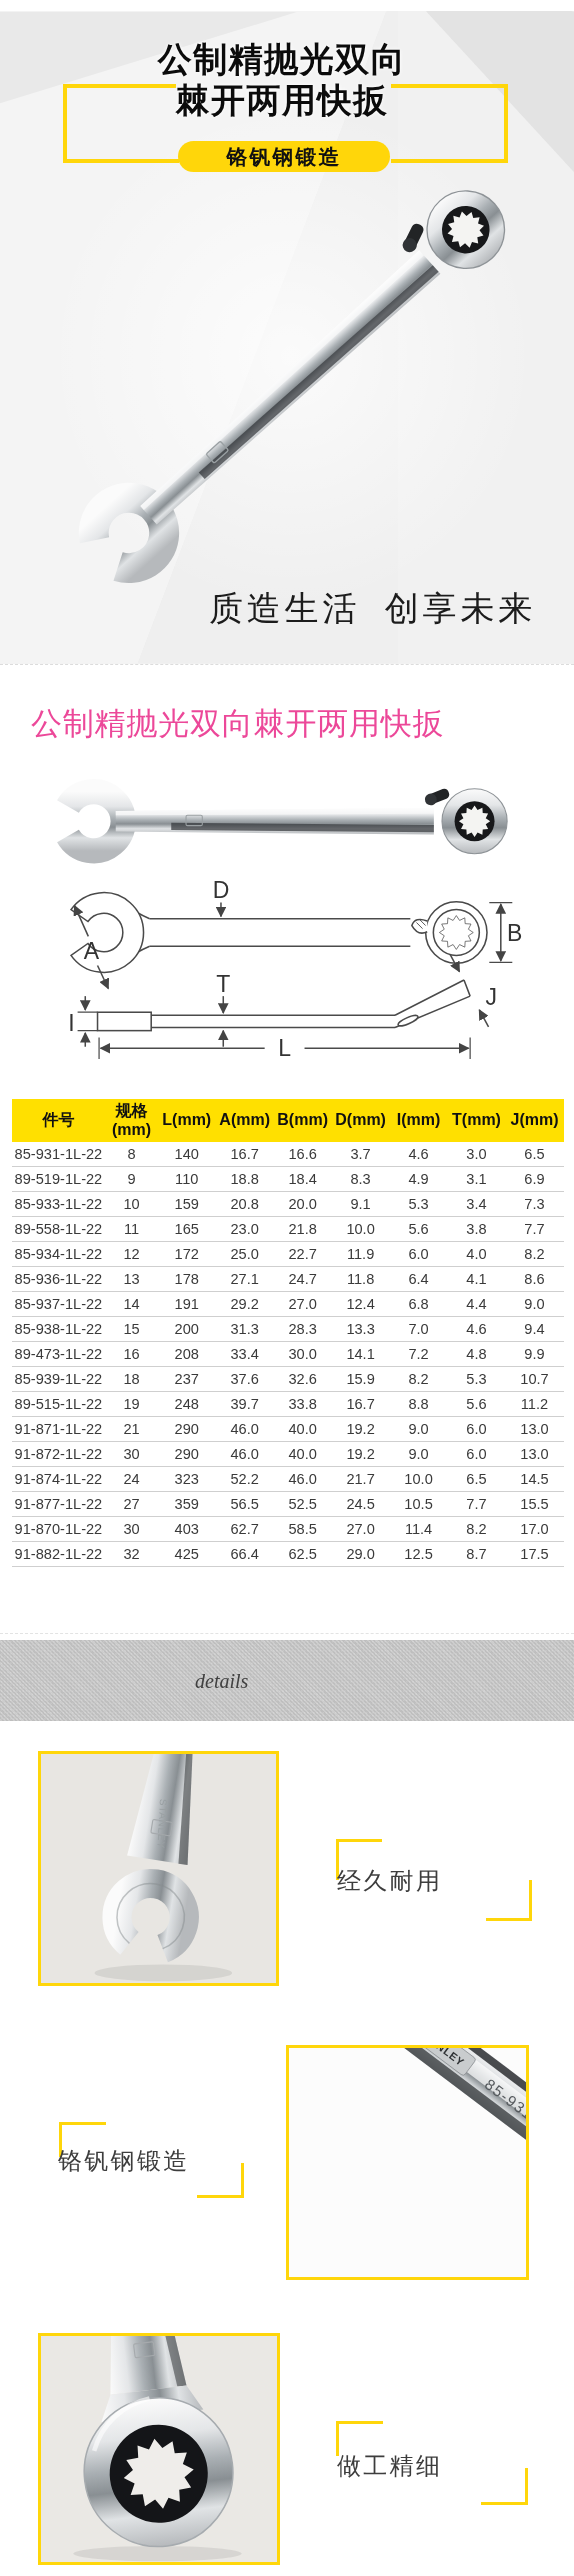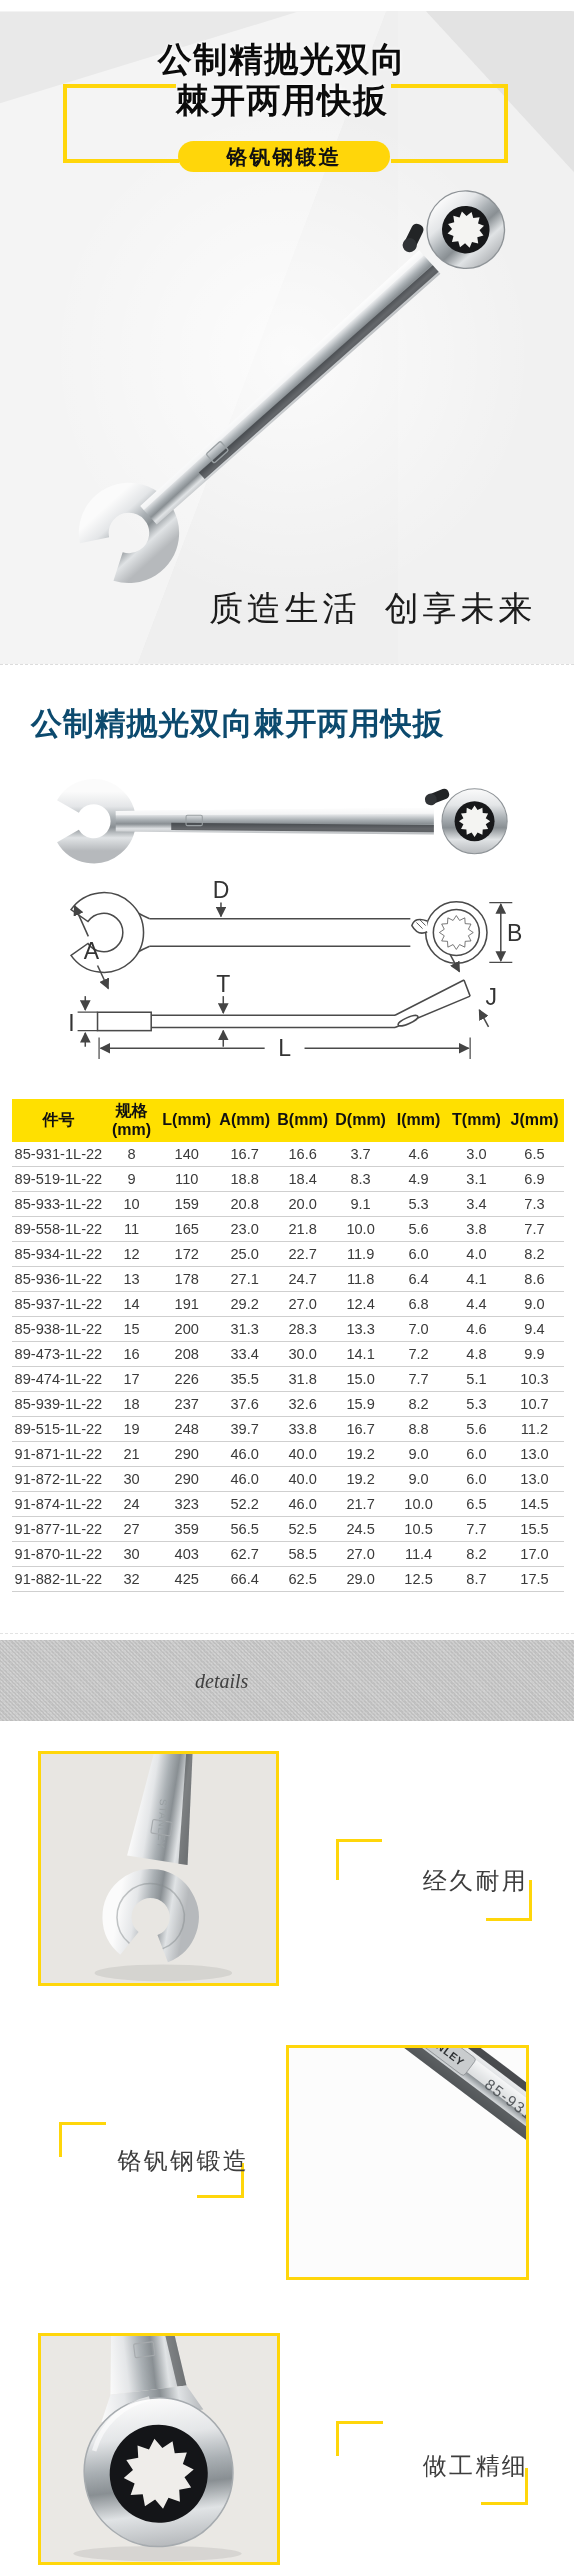--- a/index.html
+++ b/index.html
@@ -12,41 +12,41 @@
     font-size:34px;line-height:41px;font-weight:800;color:#0b0b0b;letter-spacing:1.5px;
     text-shadow:0 0 4.6px rgba(255,255,255,.95),0 0 1.5px rgba(255,255,255,.9);}
   .frame-seg{background:var(--accent);}
   #badge{left:178px;top:130px;width:212px;height:31px;border-radius:16px;
     background:var(--accent);display:flex;align-items:center;justify-content:center;
     font-size:20.7px;font-weight:700;color:#111;letter-spacing:2.3px;}
   #slogan{top:575px;right:38px;font-family:"Liberation Serif",serif;
     font-size:34px;color:#1c1c1c;letter-spacing:3.8px;white-space:pre;}
   .dashed{left:0;width:574px;border-top:1.5px dashed #dcdcdc;height:0;}
   
-  #spec-title{left:31px;top:692px;font-size:31px;font-weight:700;color:#0c4a6e;letter-spacing:0.8px;}
+  #spec-title{left:31px;top:692px;font-size:31px;font-weight:400;color:#ec4899;letter-spacing:0.8px;}
   
   #spec-table{left:11.5px;top:1088px;width:552px;border-collapse:collapse;table-layout:fixed;}
   #spec-table th{background:var(--tableHeader);color:#111;font-size:16px;font-weight:700;
     height:43px;padding:0;vertical-align:middle;line-height:18.4px;}
   #spec-table td{height:24px;padding:0;text-align:center;font-size:14.6px;color:#3a3a3a;
     border-bottom:1.5px solid #cfcfcf;background:#fff;}
   #spec-table col.c-part{width:17%;}
   #spec-table col.c-size{width:9.5%;}
   
   #band{left:0;top:1629px;width:574px;height:81px;background-color:#c8c8c8;
     background-image:repeating-linear-gradient(45deg,rgba(255,255,255,.07) 0 1.5px,rgba(0,0,0,.05) 1.5px 3.1px),
       radial-gradient(rgba(255,255,255,.18) 0.8px,transparent 0.9px);
     background-size:auto,3.1px 3.1px;}
   #band-title{left:27.6px;top:1647px;font-size:38px;font-weight:900;color:#000;letter-spacing:1.5px;}
   #band-sub{left:195px;top:1659px;font-family:"Liberation Serif",serif;font-style:italic;
     font-size:20px;color:#404040;}
   .photo{box-sizing:border-box;border:3.1px solid var(--accent);overflow:hidden;}
   .bracket-tl{border-top:3.1px solid var(--accent);border-left:3.1px solid var(--accent);}
   .bracket-br{border-bottom:3.1px solid var(--accent);border-right:3.1px solid var(--accent);}
-  .caption{width:191px;text-align:right;font-size:24px;color:#3d3d3d;letter-spacing:2.3px;}
+  .caption{width:191px;text-align:left;font-size:24px;color:#3d3d3d;letter-spacing:2.3px;}
 </style>
 </head>
 <body>
 
 <div id="page" style="--accent:#ffd60a;--tableHeader:#ffe000;">
 
   <svg width="0" height="0" style="position:absolute" aria-hidden="true">
     <defs>
       <linearGradient id="chromeV" x1="0" y1="0" x2="0" y2="1">
         <stop offset="0" stop-color="#fbfbfb"></stop>
@@ -309,31 +309,20 @@
           <td>16</td>
           <td>208</td>
           <td>33.4</td>
           <td>30.0</td>
           <td>14.1</td>
           <td>7.2</td>
           <td>4.8</td>
           <td>9.9</td>
         </tr>
         <tr>
-          <td>89-474-1L-22</td>
-          <td>17</td>
-          <td>226</td>
-          <td>35.5</td>
-          <td>31.8</td>
-          <td>15.0</td>
-          <td>7.7</td>
-          <td>5.1</td>
-          <td>10.3</td>
-        </tr>
-        <tr>
           <td>85-939-1L-22</td>
           <td>18</td>
           <td>237</td>
           <td>37.6</td>
           <td>32.6</td>
           <td>15.9</td>
           <td>8.2</td>
           <td>5.3</td>
           <td>10.7</td>
         </tr>

